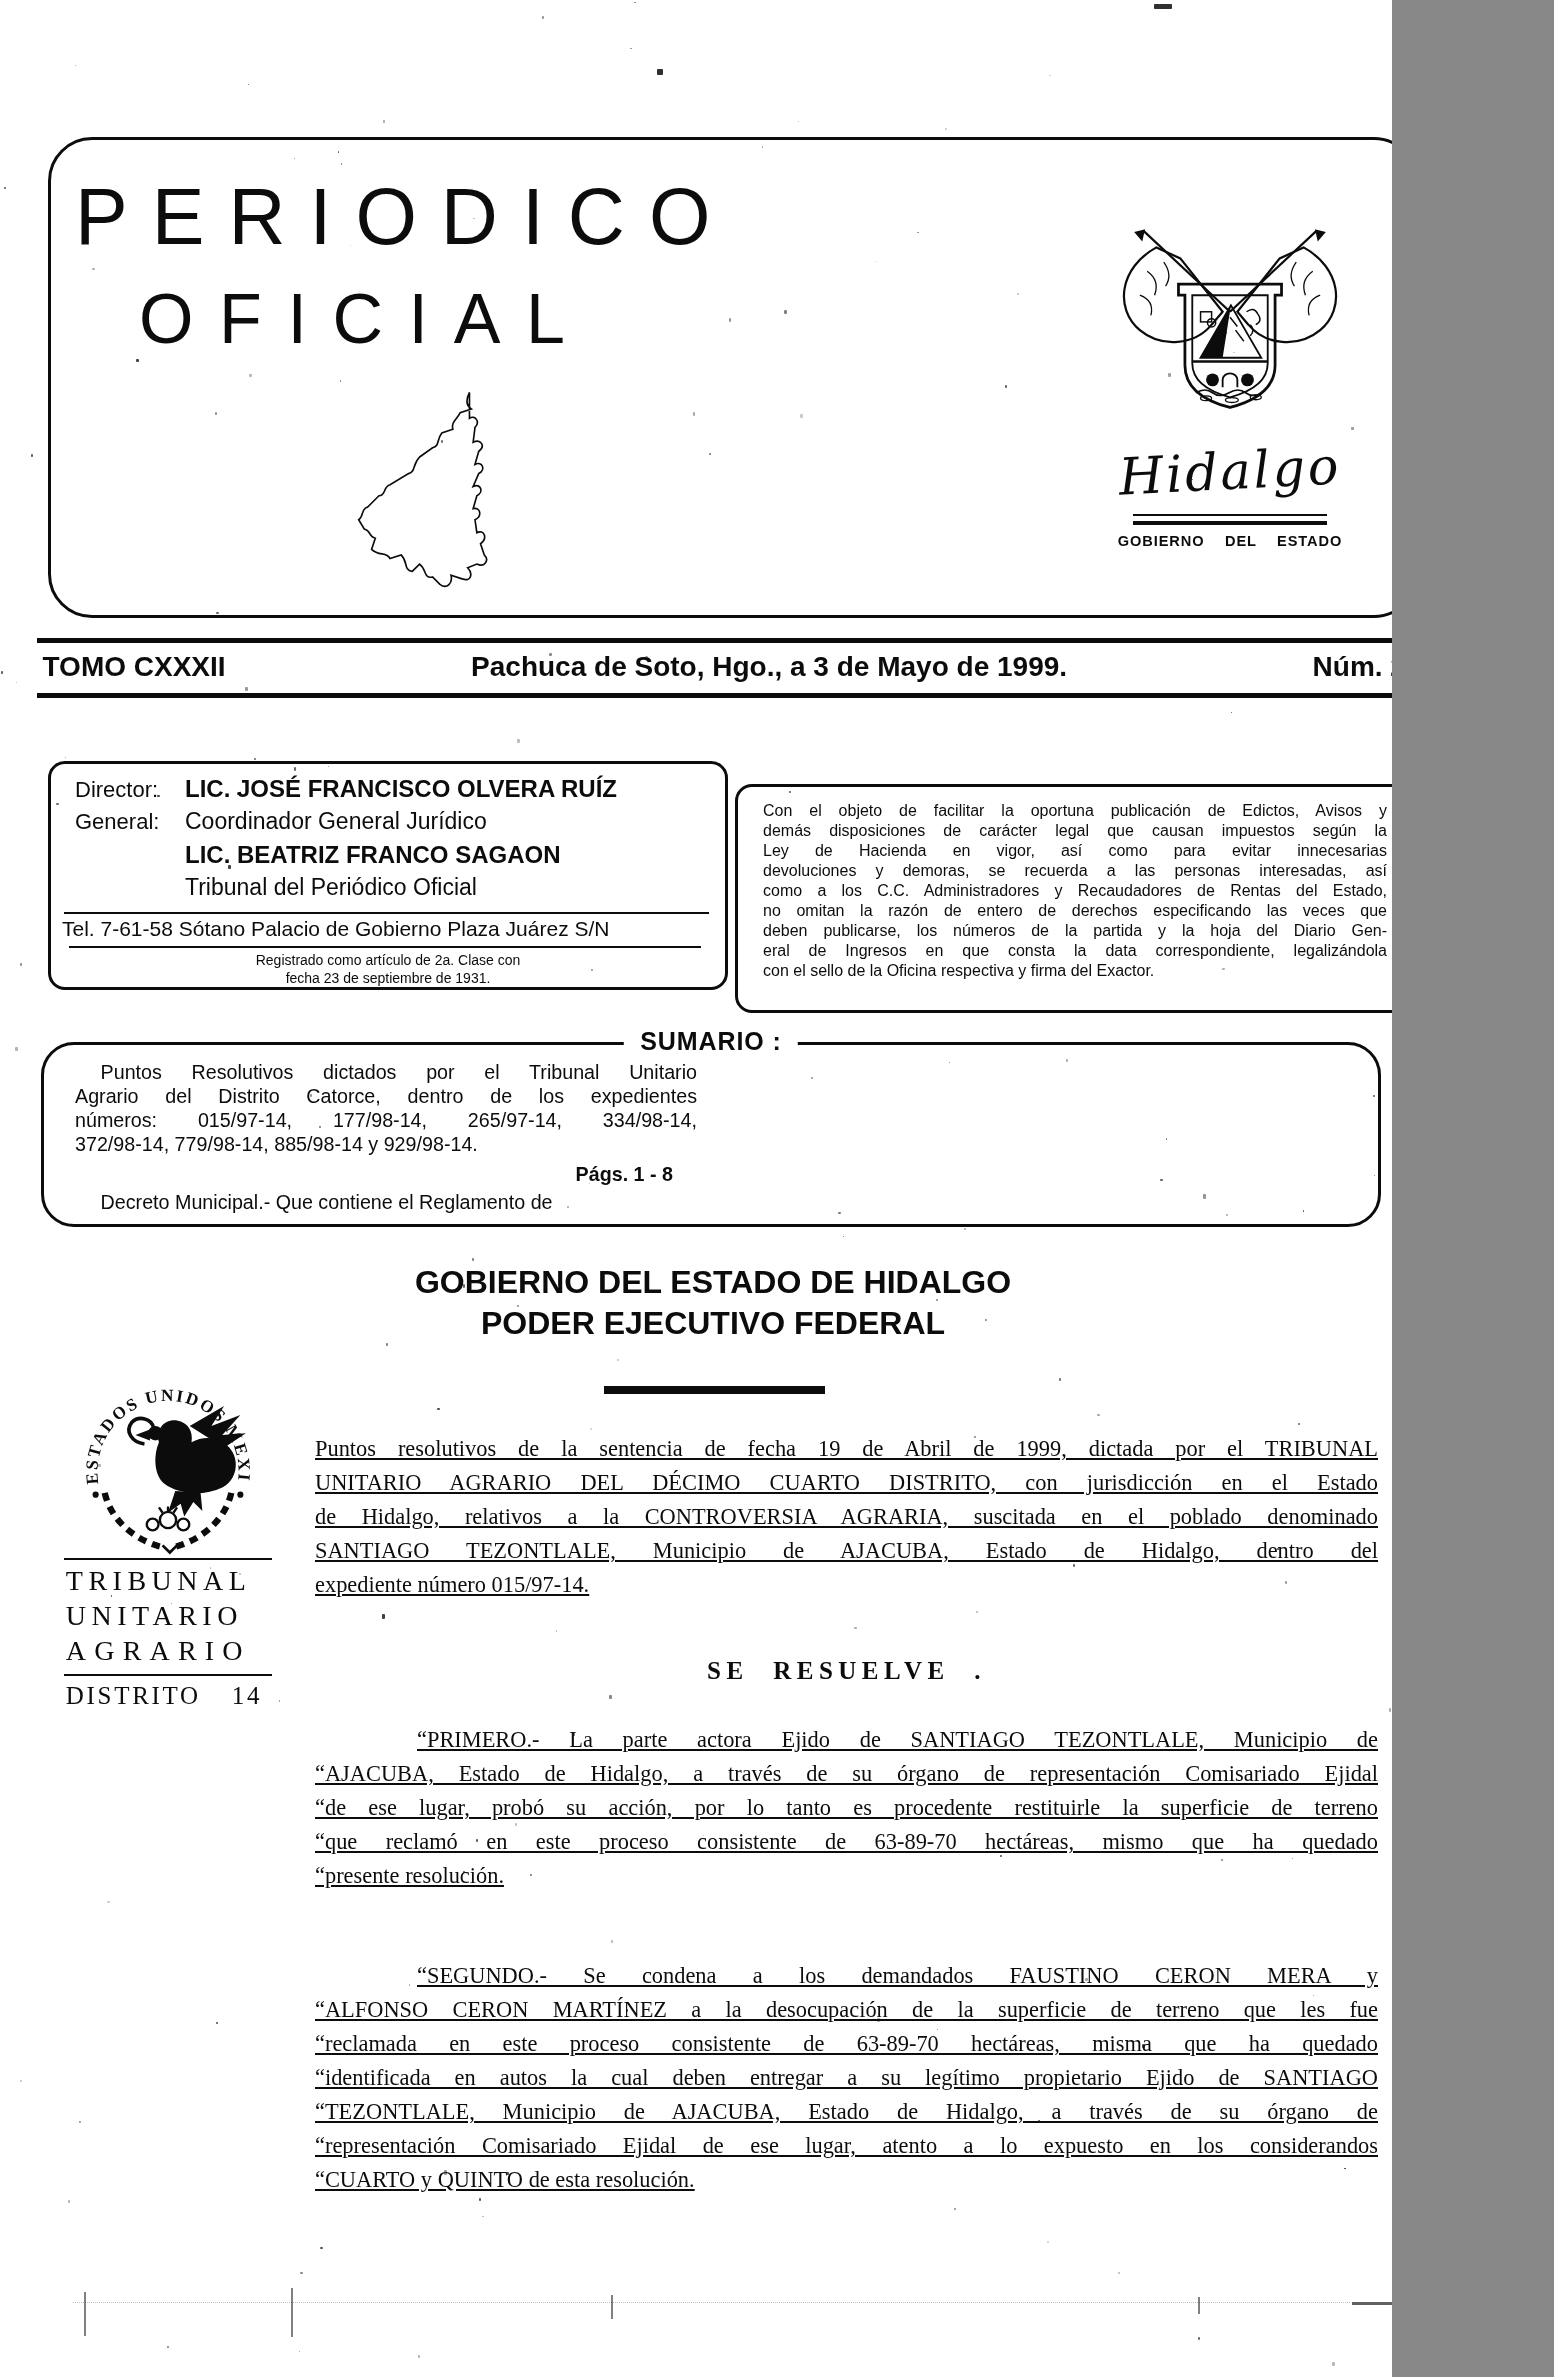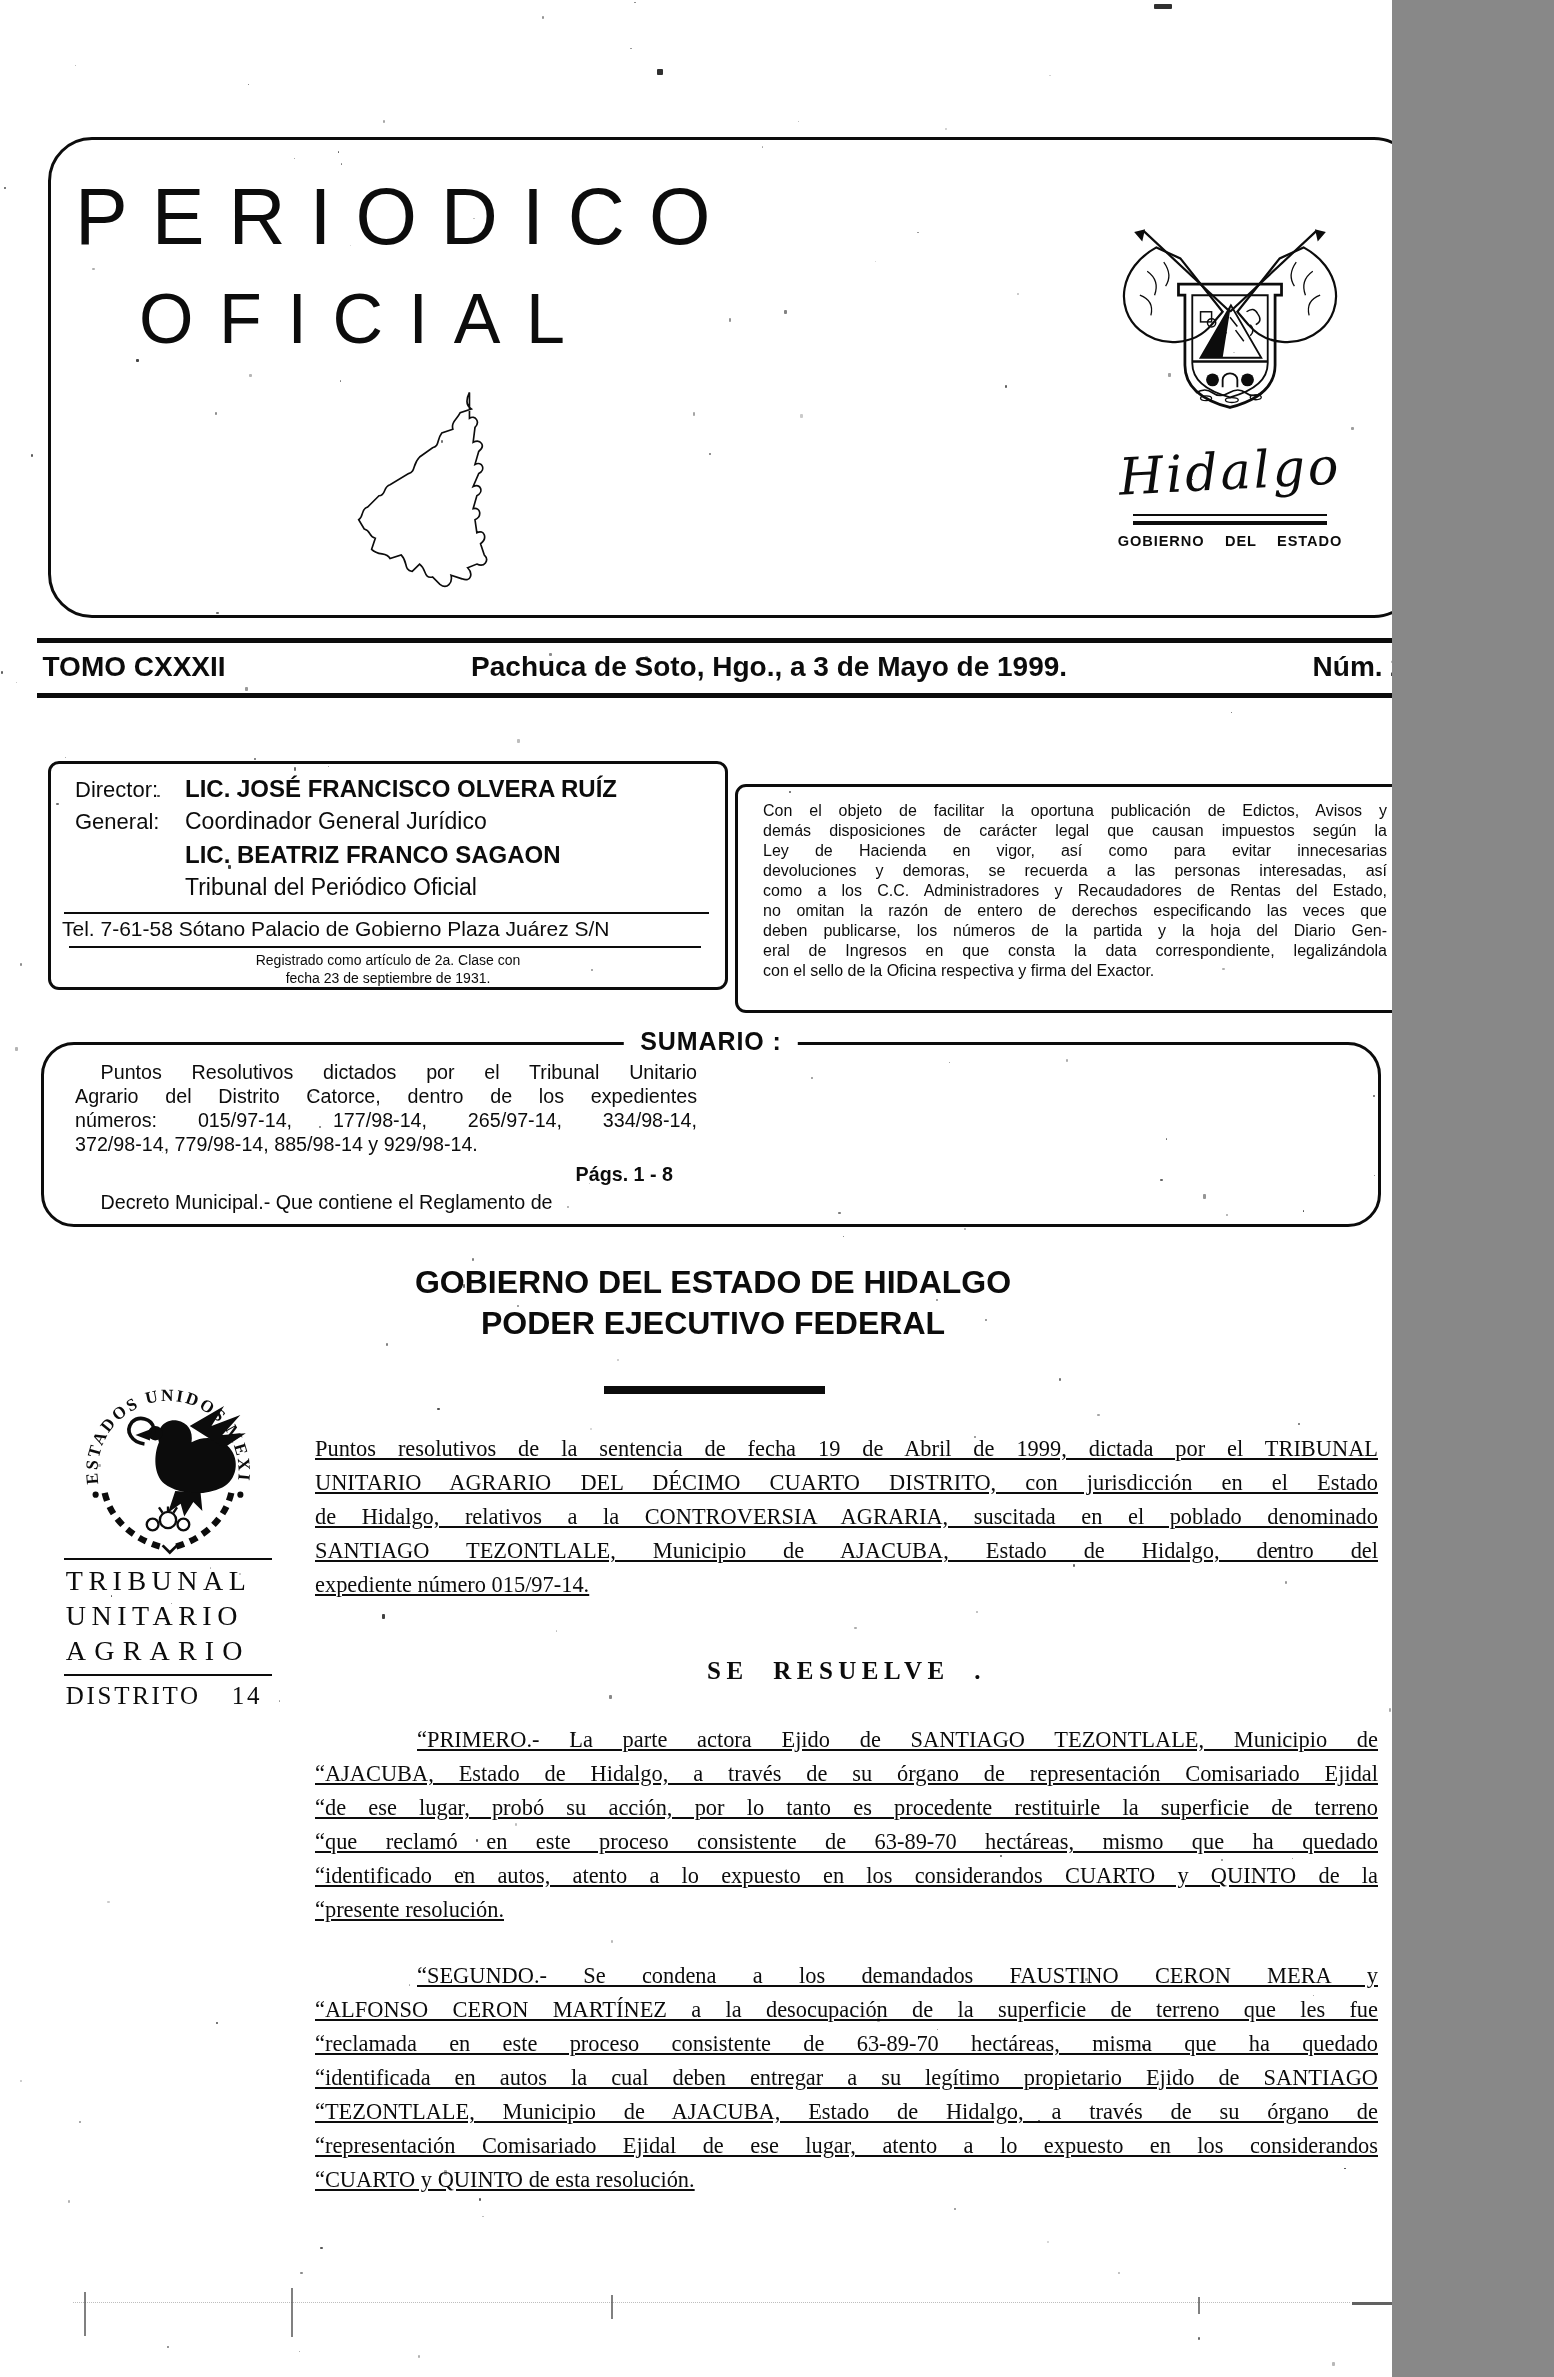--- a/index.html
+++ b/index.html
@@ -22,21 +22,21 @@
      border-bottom:4.6px solid var(--ink);height:5.5px;}
   #arms-caption{margin-top:8.2px;font-size:14.6px;font-weight:bold;letter-spacing:0.9px;word-spacing:15.5px;}
 
   
   #tomo-banner{left:37px;top:638px;width:1379px;border-top:5.5px solid var(--ink);
      border-bottom:5.5px solid var(--ink);padding:8.2px 5.5px 10px;display:flex;align-items:baseline;
      font-weight:bold;font-size:28px;}
   #tomo-banner .date{flex:1;text-align:center;}
 
   
-  .round-box{border:3.7px solid var(--ink);border-radius:11px;}
+  .round-box{border:3.7px solid var(--ink);border-radius:17px;}
   #director-box{left:48px;top:761px;width:680px;height:229px;padding:11px 0 0;box-sizing:border-box;}
   .dir-row{display:flex;height:33px;align-items:baseline;padding-left:24px;}
   .dir-label{width:110px;font-size:22px;flex:none;}
   .dir-name{font-size:24px;font-weight:bold;}
   .dir-plain{font-size:23px;}
   .dir-hr1{border-top:2.7px solid var(--ink);margin:4.6px 16.5px 0 12.8px;}
   #tel-line{padding:3.7px 0 0 11px;font-size:21px;}
   .dir-hr2{border-top:2.7px solid var(--ink);margin:4.6px 24px 0 18.3px;}
   #reg-note{margin-top:4.6px;text-align:center;font-size:14px;line-height:17.4px;}
 
@@ -280,21 +280,20 @@
       <div class="text-line">expediente número 015/97-14.</div>
     </div>
 
   <div class="abs" id="se-resuelve">SE RESUELVE .</div>
 
   <div class="abs body-para indent-first" id="primero-para">
       <div class="text-line">“PRIMERO.- La parte actora Ejido de SANTIAGO TEZONTLALE, Municipio de</div>
       <div class="text-line">“AJACUBA, Estado de Hidalgo, a través de su órgano de representación Comisariado Ejidal</div>
       <div class="text-line">“de ese lugar, probó su acción, por lo tanto es procedente restituirle la superficie de terreno</div>
       <div class="text-line">“que reclamó en este proceso consistente de 63-89-70 hectáreas, mismo que ha quedado</div>
-      <div class="text-line">“identificado en autos, atento a lo expuesto en los considerandos CUARTO y QUINTO de la</div>
       <div class="text-line">“presente resolución.</div>
     </div>
 
   <div class="abs body-para indent-first" id="segundo-para">
       <div class="text-line">“SEGUNDO.- Se condena a los demandados FAUSTINO CERON MERA y</div>
       <div class="text-line">“ALFONSO CERON MARTÍNEZ a la desocupación de la superficie de terreno que les fue</div>
       <div class="text-line">“reclamada en este proceso consistente de 63-89-70 hectáreas, misma que ha quedado</div>
       <div class="text-line">“identificada en autos la cual deben entregar a su legítimo propietario Ejido de SANTIAGO</div>
       <div class="text-line">“TEZONTLALE, Municipio de AJACUBA, Estado de Hidalgo, a través de su órgano de</div>
       <div class="text-line">“representación Comisariado Ejidal de ese lugar, atento a lo expuesto en los considerandos</div>

